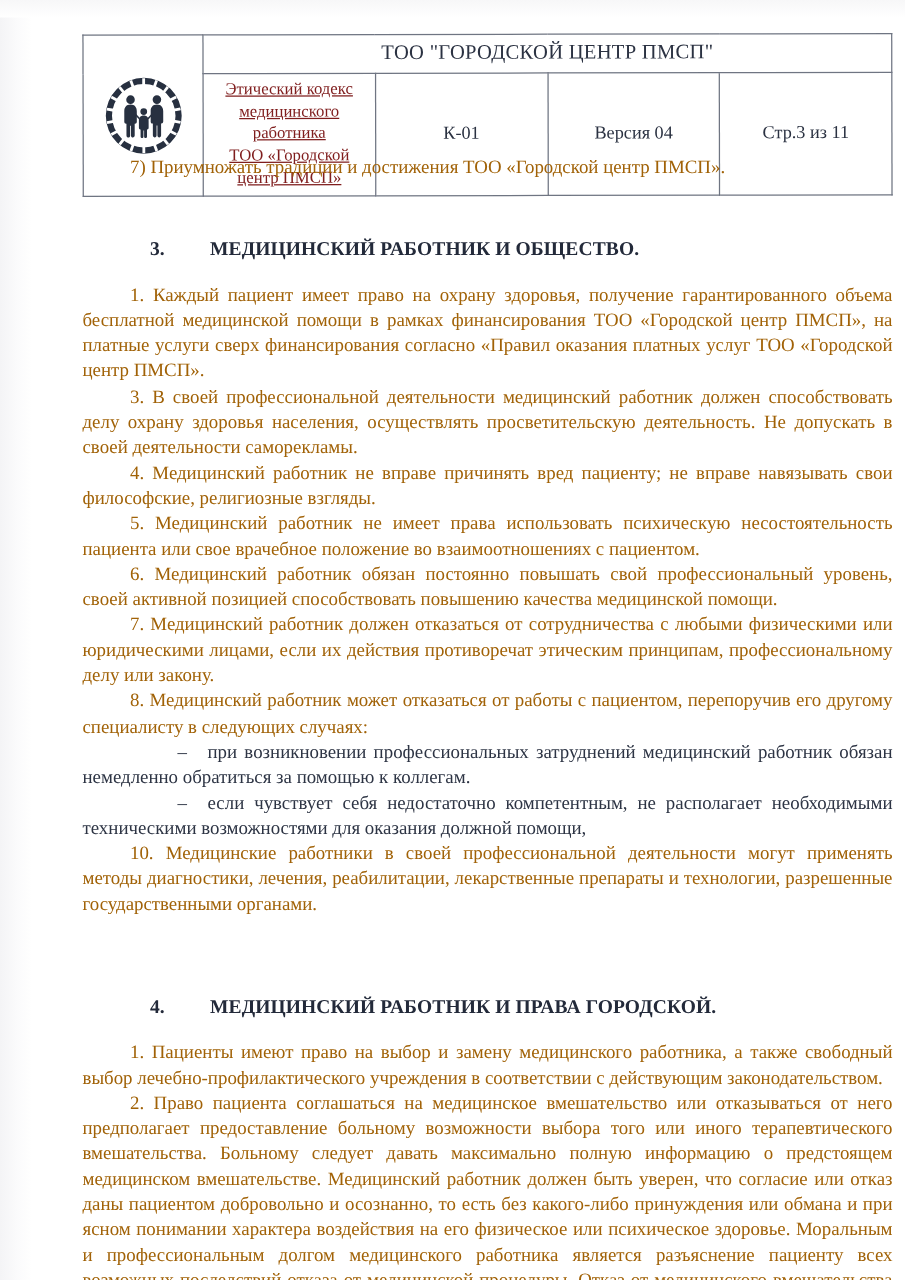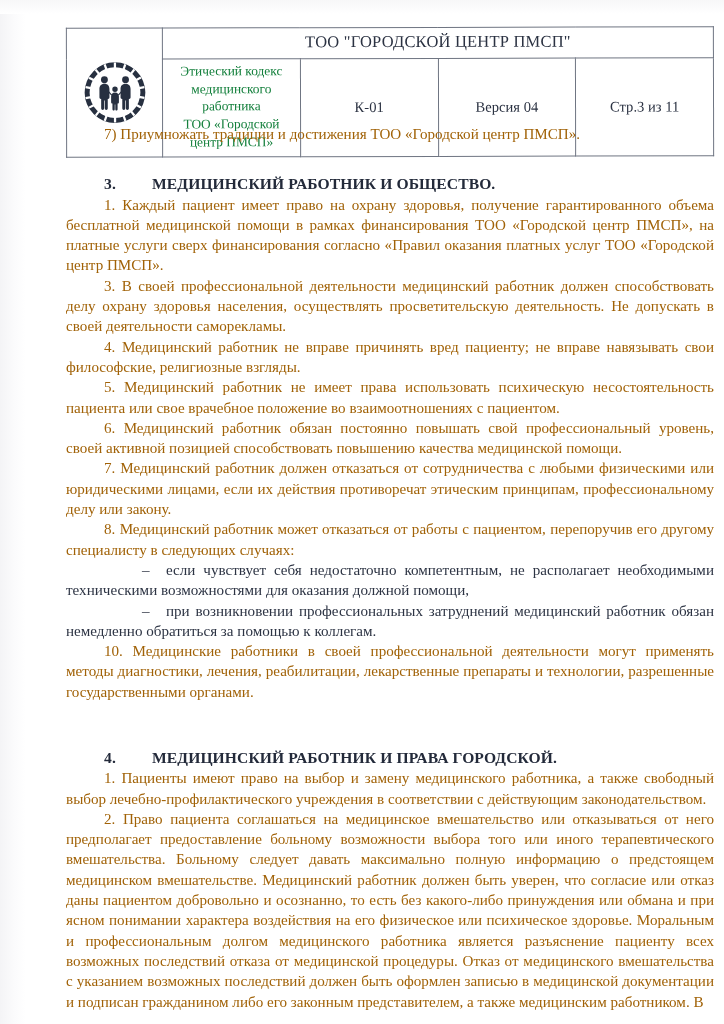--- a/index.html
+++ b/index.html
@@ -71,21 +71,22 @@
     font-size: 16.5px;
     letter-spacing: 0.2px;
     height: 26px;
     padding: 1px 0 3px 0 !important;
     color: #2b3242;
   }
   .cell-doc {
     font-size: 13.4px;
     line-height: 1.32;
     padding: 3px 8px 6px 8px !important;
-    color: #15803d;
+    color: #7f1d1d;
+    text-decoration: underline;
   }
   .cell-code   { width: 92px;  font-size: 14.6px; }
   .cell-ver    { width: 100px; font-size: 14.6px; }
   .cell-page   { width: 96px;  font-size: 14.6px; }
 
   .cell-code, .cell-ver, .cell-page { color: #2b3242; vertical-align: middle; }
 
   
   .content {
     position: absolute;
@@ -112,21 +113,21 @@
     text-align: justify;
     text-indent: 38px;
     color: #2d3444;
   }
   p.dash .dashmark {
     display: inline-block;
     width: 62px;
   }
 
   h2.section-heading {
-    margin: 0;
+    margin: 16px;
     font-size: 15.6px;
     font-weight: bold;
     line-height: 1.3;
     color: #232a3a;
     text-indent: 0;
     padding-left: 38px;
     letter-spacing: 0.1px;
   }
   h2.section-heading .num {
     display: inline-block;
@@ -220,22 +221,22 @@
     </h2>
 
     <p class="para">1. Каждый пациент имеет право на охрану здоровья, получение гарантированного объема бесплатной медицинской помощи в рамках финансирования ТОО «Городской центр ПМСП», на платные услуги сверх финансирования согласно «Правил оказания платных услуг ТОО «Городской центр ПМСП».</p>
     <p class="para">3. В своей профессиональной деятельности медицинский работник должен способствовать делу охрану здоровья населения, осуществлять просветительскую деятельность. Не допускать в своей деятельности саморекламы.</p>
     <p class="para">4. Медицинский работник не вправе причинять вред пациенту; не вправе навязывать свои философские, религиозные взгляды.</p>
     <p class="para">5. Медицинский работник не имеет права использовать психическую несостоятельность пациента или свое врачебное положение во взаимоотношениях с пациентом.</p>
     <p class="para">6. Медицинский работник обязан постоянно повышать свой профессиональный уровень, своей активной позицией способствовать повышению качества медицинской помощи.</p>
     <p class="para">7. Медицинский работник должен отказаться от сотрудничества с любыми физическими или юридическими лицами, если их действия противоречат этическим принципам, профессиональному делу или закону.</p>
     <p class="para">8. Медицинский работник может отказаться от работы с пациентом, перепоручив его другому специалисту в следующих случаях:</p>
 
+    <p class="dash"><span class="dashmark">–</span><span>при возникновении профессиональных затруднений медицинский работник обязан немедленно обратиться за помощью к коллегам.</span></p>
     <p class="dash"><span class="dashmark">–</span><span>если чувствует себя недостаточно компетентным, не располагает необходимыми техническими возможностями для оказания должной помощи,</span></p>
-    <p class="dash"><span class="dashmark">–</span><span>при возникновении профессиональных затруднений медицинский работник обязан немедленно обратиться за помощью к коллегам.</span></p>
 
     <p class="para">10. Медицинские работники в своей профессиональной деятельности могут применять методы диагностики, лечения, реабилитации, лекарственные препараты и технологии, разрешенные государственными органами.</p>
 
     <div class="gap-xl"></div>
 
     <h2 class="section-heading">
       <span class="num">4.</span><span>МЕДИЦИНСКИЙ РАБОТНИК И ПРАВА ГОРОДСКОЙ.</span>
     </h2>
 
     <p class="para">1. Пациенты имеют право на выбор и замену медицинского работника, а также свободный выбор лечебно-профилактического учреждения в соответствии с действующим законодательством.</p>

